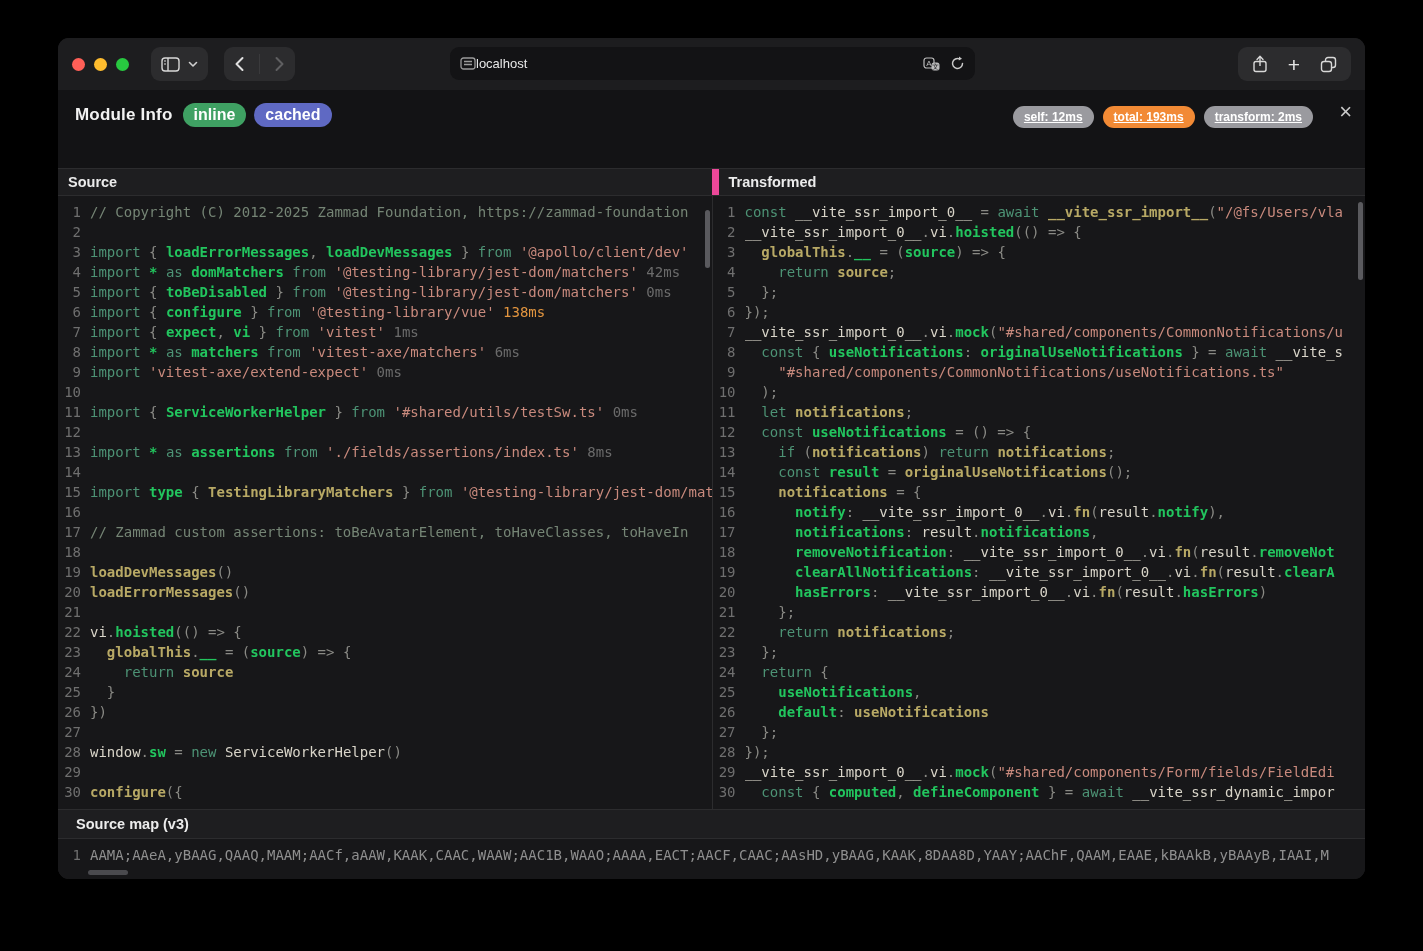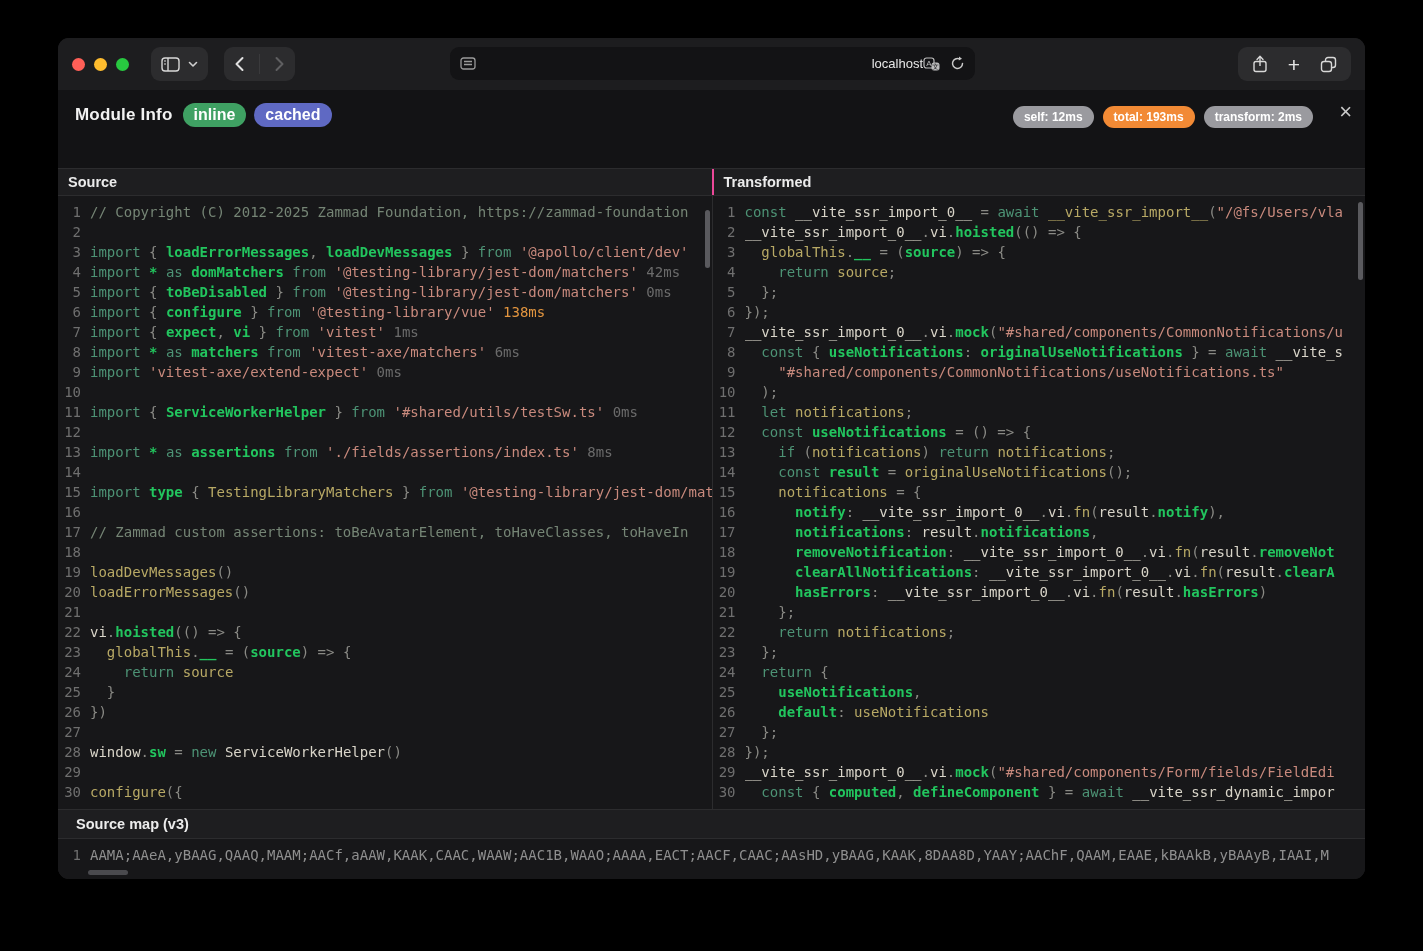--- a/index.html
+++ b/index.html
@@ -14,60 +14,60 @@
   .titlebar { height:52px; flex:0 0 52px; display:flex; align-items:center;
               background:#1d1d1f; padding:0 14px; position:relative; }
   .traffic { display:flex; gap:9px; margin-right:22px; }
   .light { width:13px; height:13px; border-radius:50%; }
   .tb-pill { background:#2c2c2e; border-radius:9px; height:34px; display:flex;
              align-items:center; padding:0 10px; gap:8px; margin-right:16px; }
   .nav-sep { width:1px; height:20px; background:#3a3a3c; }
   .urlbar { position:absolute; left:392px; width:525px; height:33px; top:9px;
             background:#131315; border-radius:9px; display:flex; align-items:center;
             padding:0 10px; }
-  .url-text { flex:1; text-align:right; color:#e8e8e8; font-size:13px; }
+  .url-text { flex:1; text-align:left; color:#e8e8e8; font-size:13px; }
   .right-pill { position:absolute; right:14px; top:9px; height:34px; background:#2c2c2e;
                 border-radius:9px; display:flex; align-items:center; gap:20px; padding:0 14px; }
   .icon-btn { display:flex; align-items:center; justify-content:center; cursor:default; }
   .plus-glyph { color:#e3e3e3; font-size:21px; line-height:1; font-weight:300; }
 
   
   .module-header { flex:0 0 78px; background:#131315; padding:13px 16px 0 17px; position:relative; }
   .title-row { display:flex; align-items:center; gap:10px;text-align:center; }
   .page-title { color:#f2f2f2; font-size:17px; font-weight:bold; letter-spacing:.2px; }
   .badge { color:#fff; font-size:16px; font-weight:bold; border-radius:999px;
            padding:4px 11px; line-height:1; }
   .module-path { margin-top:9px; color:#9b9b9b; font-size:13.5px;
                  font-family:"DejaVu Sans Mono", monospace; }
   .metrics { position:absolute; right:52px; top:16px; display:flex; gap:9px; }
   .metric { color:#fff; font-size:12px; font-weight:bold; border-radius:999px;
-            padding:5px 11px; line-height:1; }
+            padding:5px 11px; line-height:1;text-decoration:underline; }
   .close-btn { position:absolute; right:13px; top:11px; color:#c9c9c9; font-size:22px;
                line-height:1; font-weight:300; }
 
   
   .pane-headers { flex:0 0 28px; display:flex; background:#1e1e20;
                   border-top:1px solid #2c2c2e; border-bottom:1px solid #2c2c2e; }
   .pane-header { width:50%; display:flex; align-items:center; padding-left:10px;
                  color:#ececec; font-size:14.5px; font-weight:bold; }
-  .pane-header + .pane-header { border-left:2px solid #ec4899; }
+  .pane-header + .pane-header { border-left:7px solid #ec4899; }
 
   
   .code-row { flex:1 1 auto; display:flex; overflow:hidden; background:#171719; }
   .code-pane { width:50%; overflow:hidden; padding-top:6px; position:relative; }
   .code-pane + .code-pane { border-left:1px solid #2c2c2e; }
   .code-line { display:flex; height:20px; line-height:20px; white-space:pre;
                font-family:"DejaVu Sans Mono", monospace; font-size:14px; }
   .gutter { flex:0 0 32px; text-align:right; padding-right:9px; color:#6f6f6f; }
   .code-text { flex:1; overflow:hidden; }
 
   .tok-k { color:#4d9375; }
   .tok-s { color:#c98a7d; }
   .tok-v { color:#22c55e;font-weight:bold; }
-  .tok-f { color:#b8a965; }
+  .tok-f { color:#b8a965;font-weight:bold; }
   .tok-p { color:#8a8a85; }
   .tok-t { color:#d9d5c9; }
   .tok-c { color:#758575; }
   .tok-d { color:#6b6b6b; }
   .tok-o { color:#e2953f; }
   .tok-m { color:#8f8f8f; }
 
   
   .map-header { flex:0 0 30px; background:#1e1e20; border-top:1px solid #2c2c2e;
                 border-bottom:1px solid #2c2c2e; display:flex; align-items:center;

